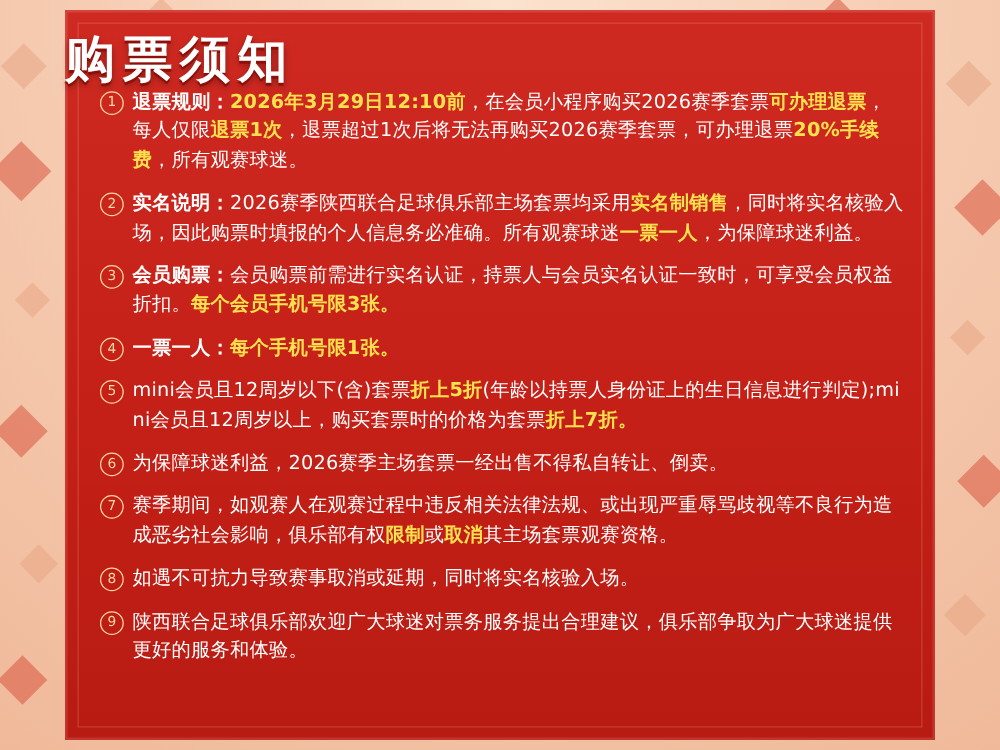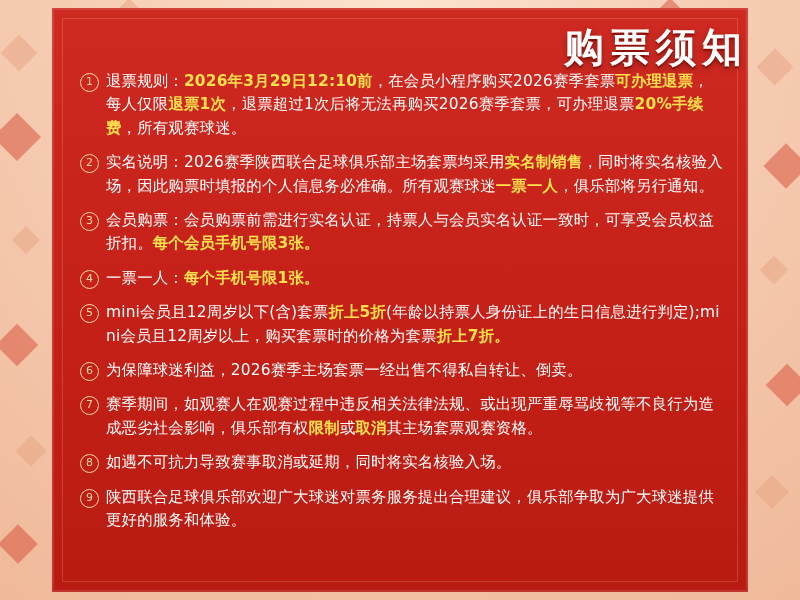--- a/index.html
+++ b/index.html
@@ -41,21 +41,21 @@
   }
   #card::before {
     content: "";
     position: absolute;
     left: 10px; top: 10px; right: 10px; bottom: 10px;
     border: 1px solid rgba(255,220,180,0.18);
     pointer-events: none;
   }
   #title-wrap {
     position: relative;
-    text-align: right;
+    text-align: left;
     padding-top: 12px;
     height: 56px;
   }
   #title {
     display: inline-block;
     font-family: "DejaVu Sans", "Liberation Sans", sans-serif;
     font-size: 40px;
     font-weight: bold;
     letter-spacing: 6px;
     color: #ffffff;
@@ -96,21 +96,21 @@
     line-height: 1.52;
     letter-spacing: .2px;
     word-break: break-all;
   }
   .hl {
     color: #ffe14d;
     font-weight: bold;
   }
   .lbl {
     color: #ffffff;
-    font-weight: normal;
+    font-weight: bold;
   }
 </style>
 </head>
 <body>
 
 <div id="poster">
 
   <div class="confetti" style="left:6px;  top:40px;  width:26px; height:26px;"></div>
   <div class="confetti red" style="left:0px;  top:120px; width:34px; height:34px;"></div>
   <div class="confetti" style="left:16px; top:230px; width:20px; height:20px;"></div>
@@ -131,21 +131,21 @@
       <span id="title">购票须知</span>
     </div>
 
     <div id="rules">
         <div class="rule">
           <div class="num">1</div>
           <div class="text"><span class="lbl">退票规则：</span><span class="hl">2026年3月29日12:10前</span><span>，在会员小程序购买2026赛季套票</span><span class="hl">可办理退票</span><span>，每人仅限</span><span class="hl">退票1次</span><span>，退票超过1次后将无法再购买2026赛季套票，可办理退票</span><span class="hl">20%手续费</span><span>，所有观赛球迷。</span></div>
         </div>
         <div class="rule">
           <div class="num">2</div>
-          <div class="text"><span class="lbl">实名说明：</span><span>2026赛季陕西联合足球俱乐部主场套票均采用</span><span class="hl">实名制销售</span><span>，同时将实名核验入场，因此购票时填报的个人信息务必准确。所有观赛球迷</span><span class="hl">一票一人</span><span>，俱乐部将另行通知。</span></div>
+          <div class="text"><span class="lbl">实名说明：</span><span>2026赛季陕西联合足球俱乐部主场套票均采用</span><span class="hl">实名制销售</span><span>，同时将实名核验入场，因此购票时填报的个人信息务必准确。所有观赛球迷</span><span class="hl">一票一人</span><span>，为保障球迷利益。</span></div>
         </div>
         <div class="rule">
           <div class="num">3</div>
           <div class="text"><span class="lbl">会员购票：</span><span>会员购票前需进行实名认证，持票人与会员实名认证一致时，可享受会员权益折扣。</span><span class="hl">每个会员手机号限3张。</span></div>
         </div>
         <div class="rule">
           <div class="num">4</div>
           <div class="text"><span class="lbl">一票一人：</span><span class="hl">每个手机号限1张。</span></div>
         </div>
         <div class="rule">

